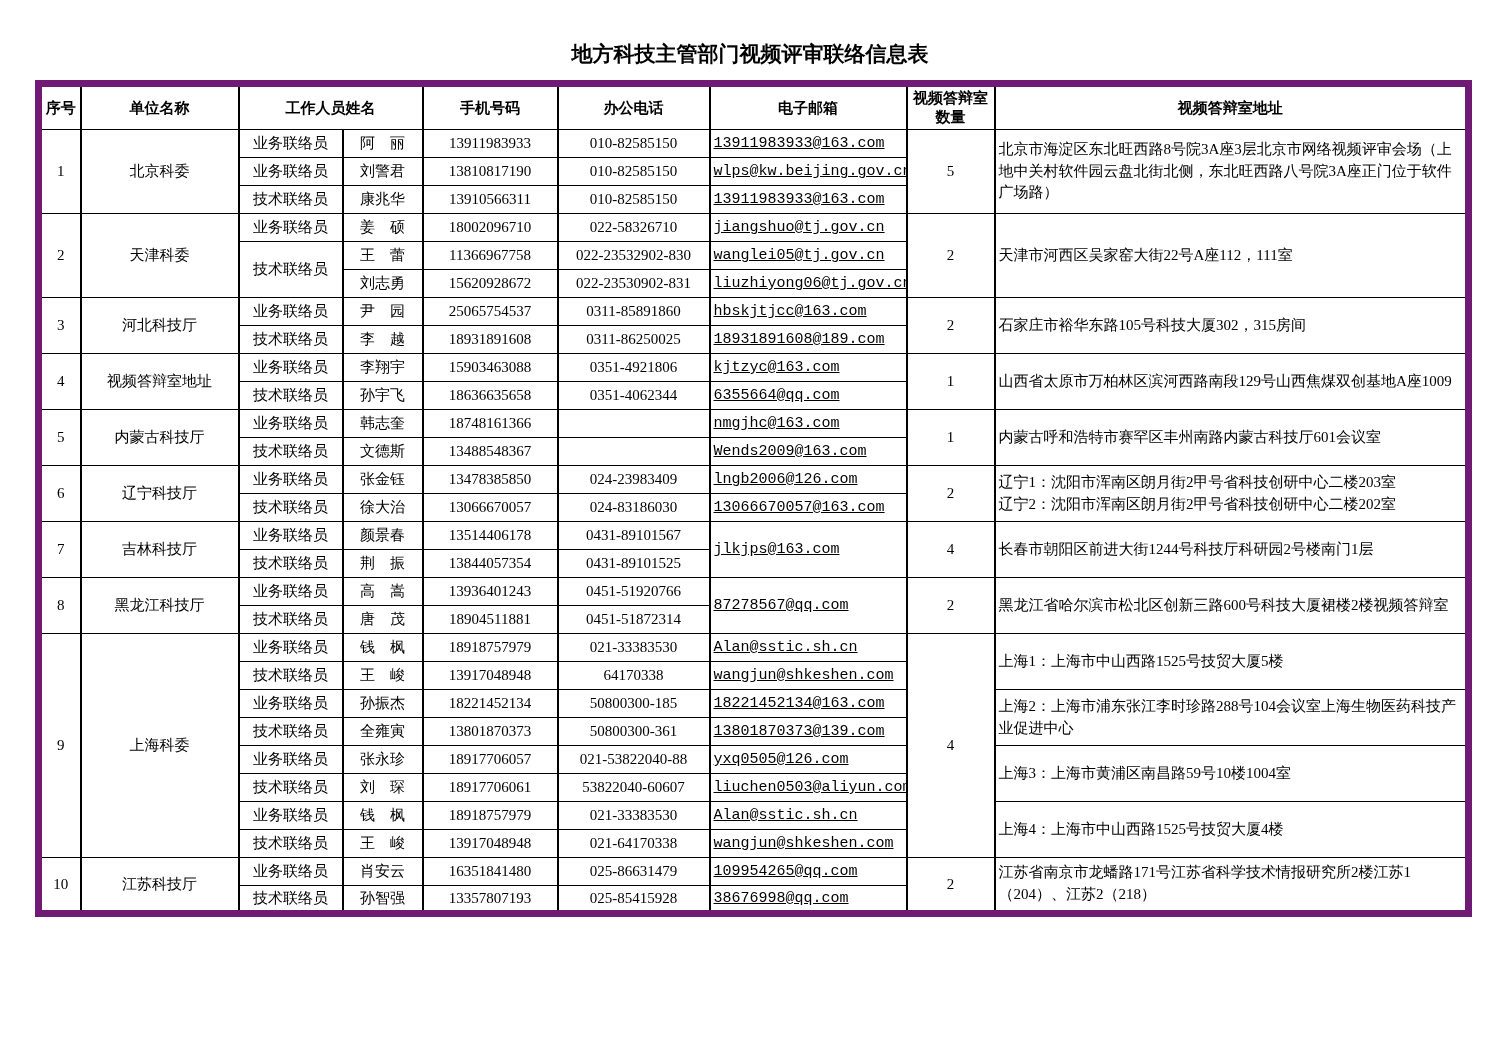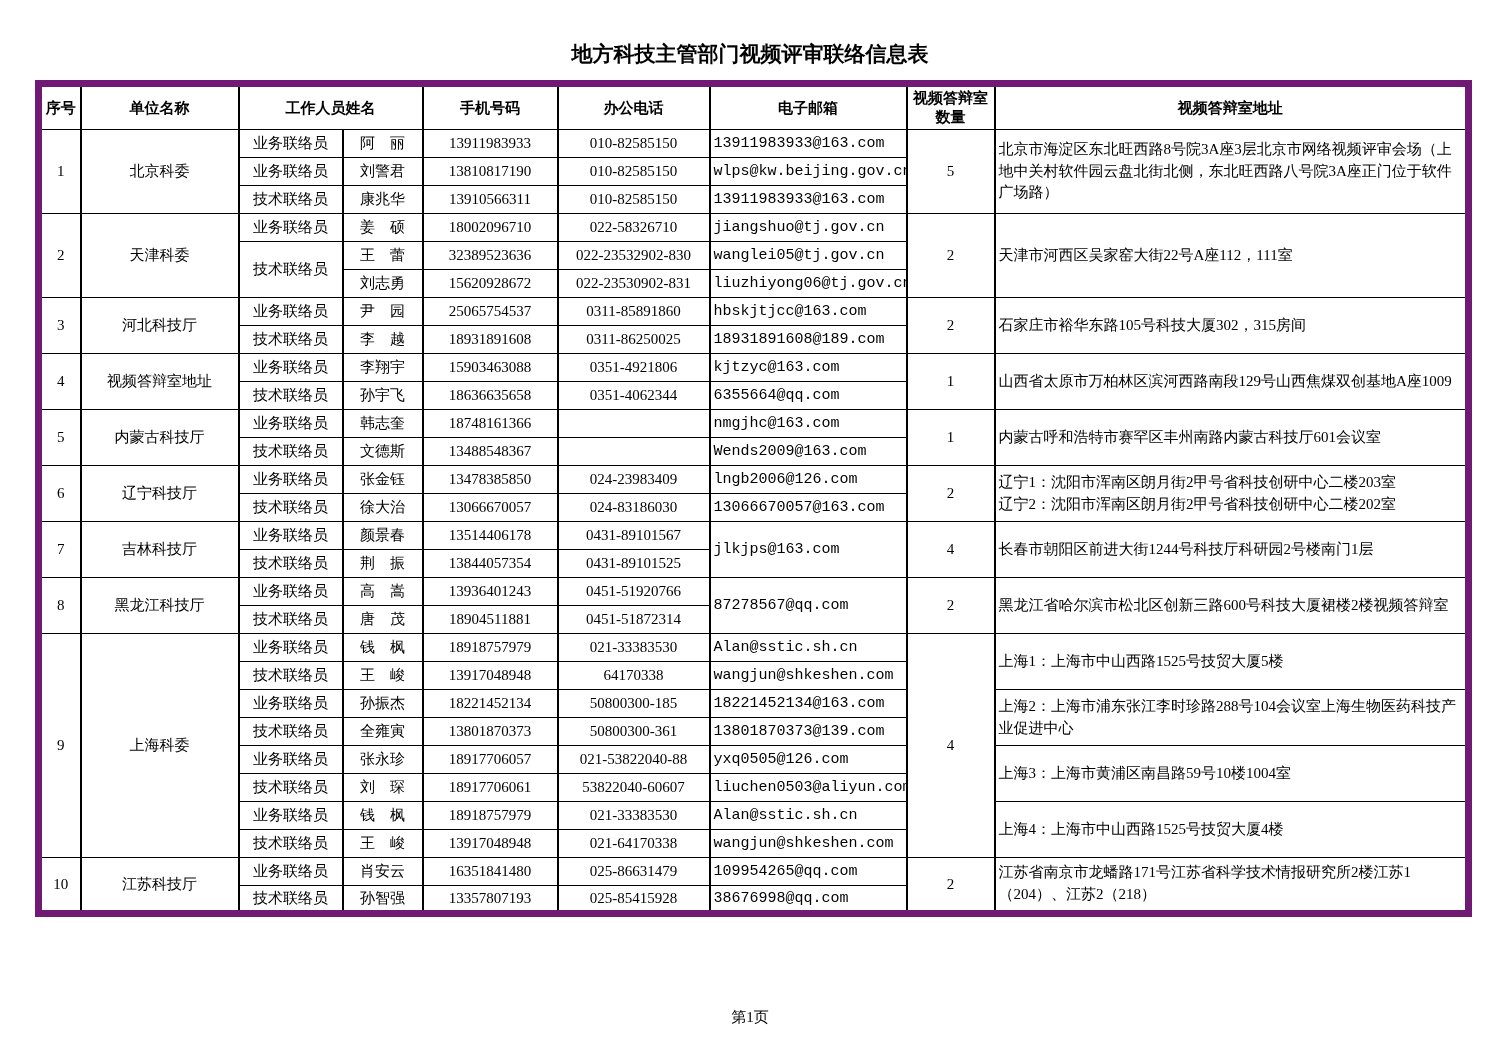--- a/index.html
+++ b/index.html
@@ -16,21 +16,21 @@
   #main-table th{font-family:"Liberation Sans",sans-serif;font-weight:bold;
         text-align:center;padding:2px 3px;}
   tr.hdr{height:44px;}
   tr.r{height:28px;}
   tr.gs td,tr.gs th{border-top-width:2px;}
   #main-table{border:7px solid #701a75;}
   .c-idx,.c-cnt{text-align:center;}
   .c-unit,.c-role,.c-name{text-align:center;}
   .c-mob,.c-off{text-align:center;font-family:"Liberation Serif",serif;margin-left:8px;}
   .c-mail{font-family:"Liberation Mono","DejaVu Sans Mono",monospace;
-          font-size:13px;text-align:left;padding:0 4px;}
+          font-size:13px;text-align:left;padding:0 4px;text-decoration:underline;}
   .c-addr{text-align:left;padding:2px 8px;line-height:1.45;white-space:pre-line;margin-left:35px;}
   td.addr-break{border-top-width:2px;}
   #page-footer{position:absolute;top:1008px;left:0;width:1500px;text-align:center;
         font-size:15px;}
 </style>
 </head>
 <body>
 
 <div id="page">
   <div id="doc-title">地方科技主管部门视频评审联络信息表</div>
@@ -92,21 +92,21 @@
         <td class="c-name">姜　硕</td>
         <td class="c-mob">18002096710</td>
         <td class="c-off">022-58326710</td>
         <td class="c-mail">jiangshuo@tj.gov.cn</td>
         <td class="c-cnt" rowspan="3">2</td>
         <td class="c-addr" rowspan="3">天津市河西区吴家窑大街22号A座112，111室</td>
       </tr>
       <tr class="r">
         <td class="c-role" rowspan="2">技术联络员</td>
         <td class="c-name">王　蕾</td>
-        <td class="c-mob">32389523636</td>
+        <td class="c-mob">11366967758</td>
         <td class="c-off">022-23532902-830</td>
         <td class="c-mail">wanglei05@tj.gov.cn</td>
       </tr>
       <tr class="r">
         <td class="c-name">刘志勇</td>
         <td class="c-mob">15620928672</td>
         <td class="c-off">022-23530902-831</td>
         <td class="c-mail">liuzhiyong06@tj.gov.cn</td>
       </tr>
 
@@ -301,14 +301,13 @@
       <tr class="r">
         <td class="c-role">技术联络员</td>
         <td class="c-name">孙智强</td>
         <td class="c-mob">13357807193</td>
         <td class="c-off">025-85415928</td>
         <td class="c-mail">38676998@qq.com</td>
       </tr>
     </tbody>
   </table>
 
-  <div id="page-footer">第1页</div>
 </div>
 
 </body></html>

